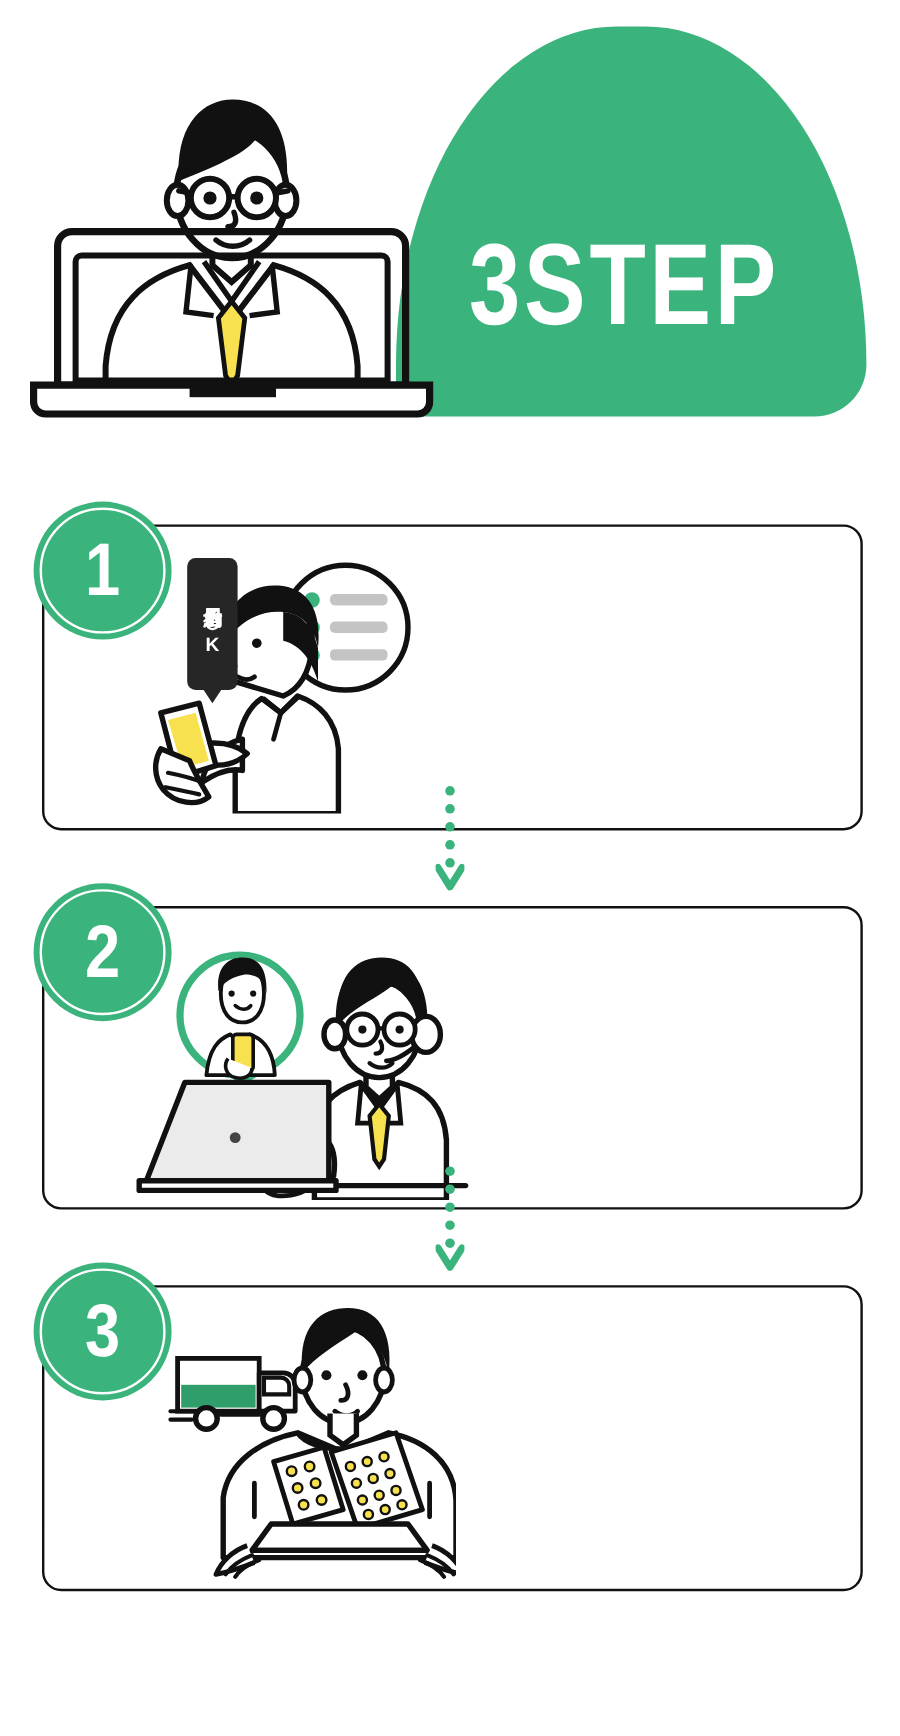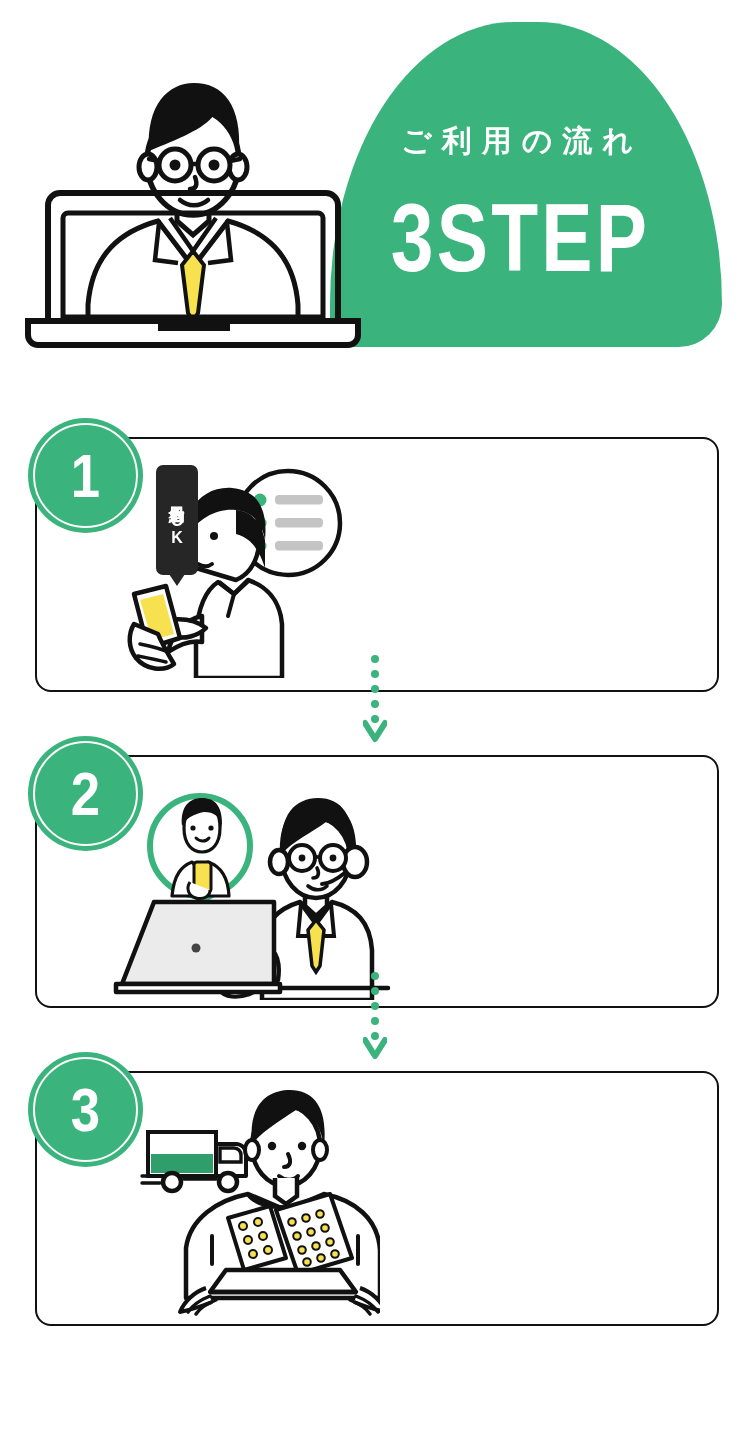--- a/index.html
+++ b/index.html
@@ -75,21 +75,20 @@
 </style>
 </head>
 <body>
 
 <div class="stage">
 
   <div class="hero">
 
     <div class="hero-dome"></div>
 
-    <div class="hero-title">ご利用の流れ</div>
     <div class="hero-step">3STEP</div>
 
     <svg class="hero-art" viewBox="0 0 350 305">
       <g fill="none" stroke="#111" stroke-width="5.5" stroke-linecap="round" stroke-linejoin="round">
 
         <path d="M118 215 C122 170 150 152 180 146" fill="#fff" stroke="none"></path>
       </g>
 
       <g>
 

